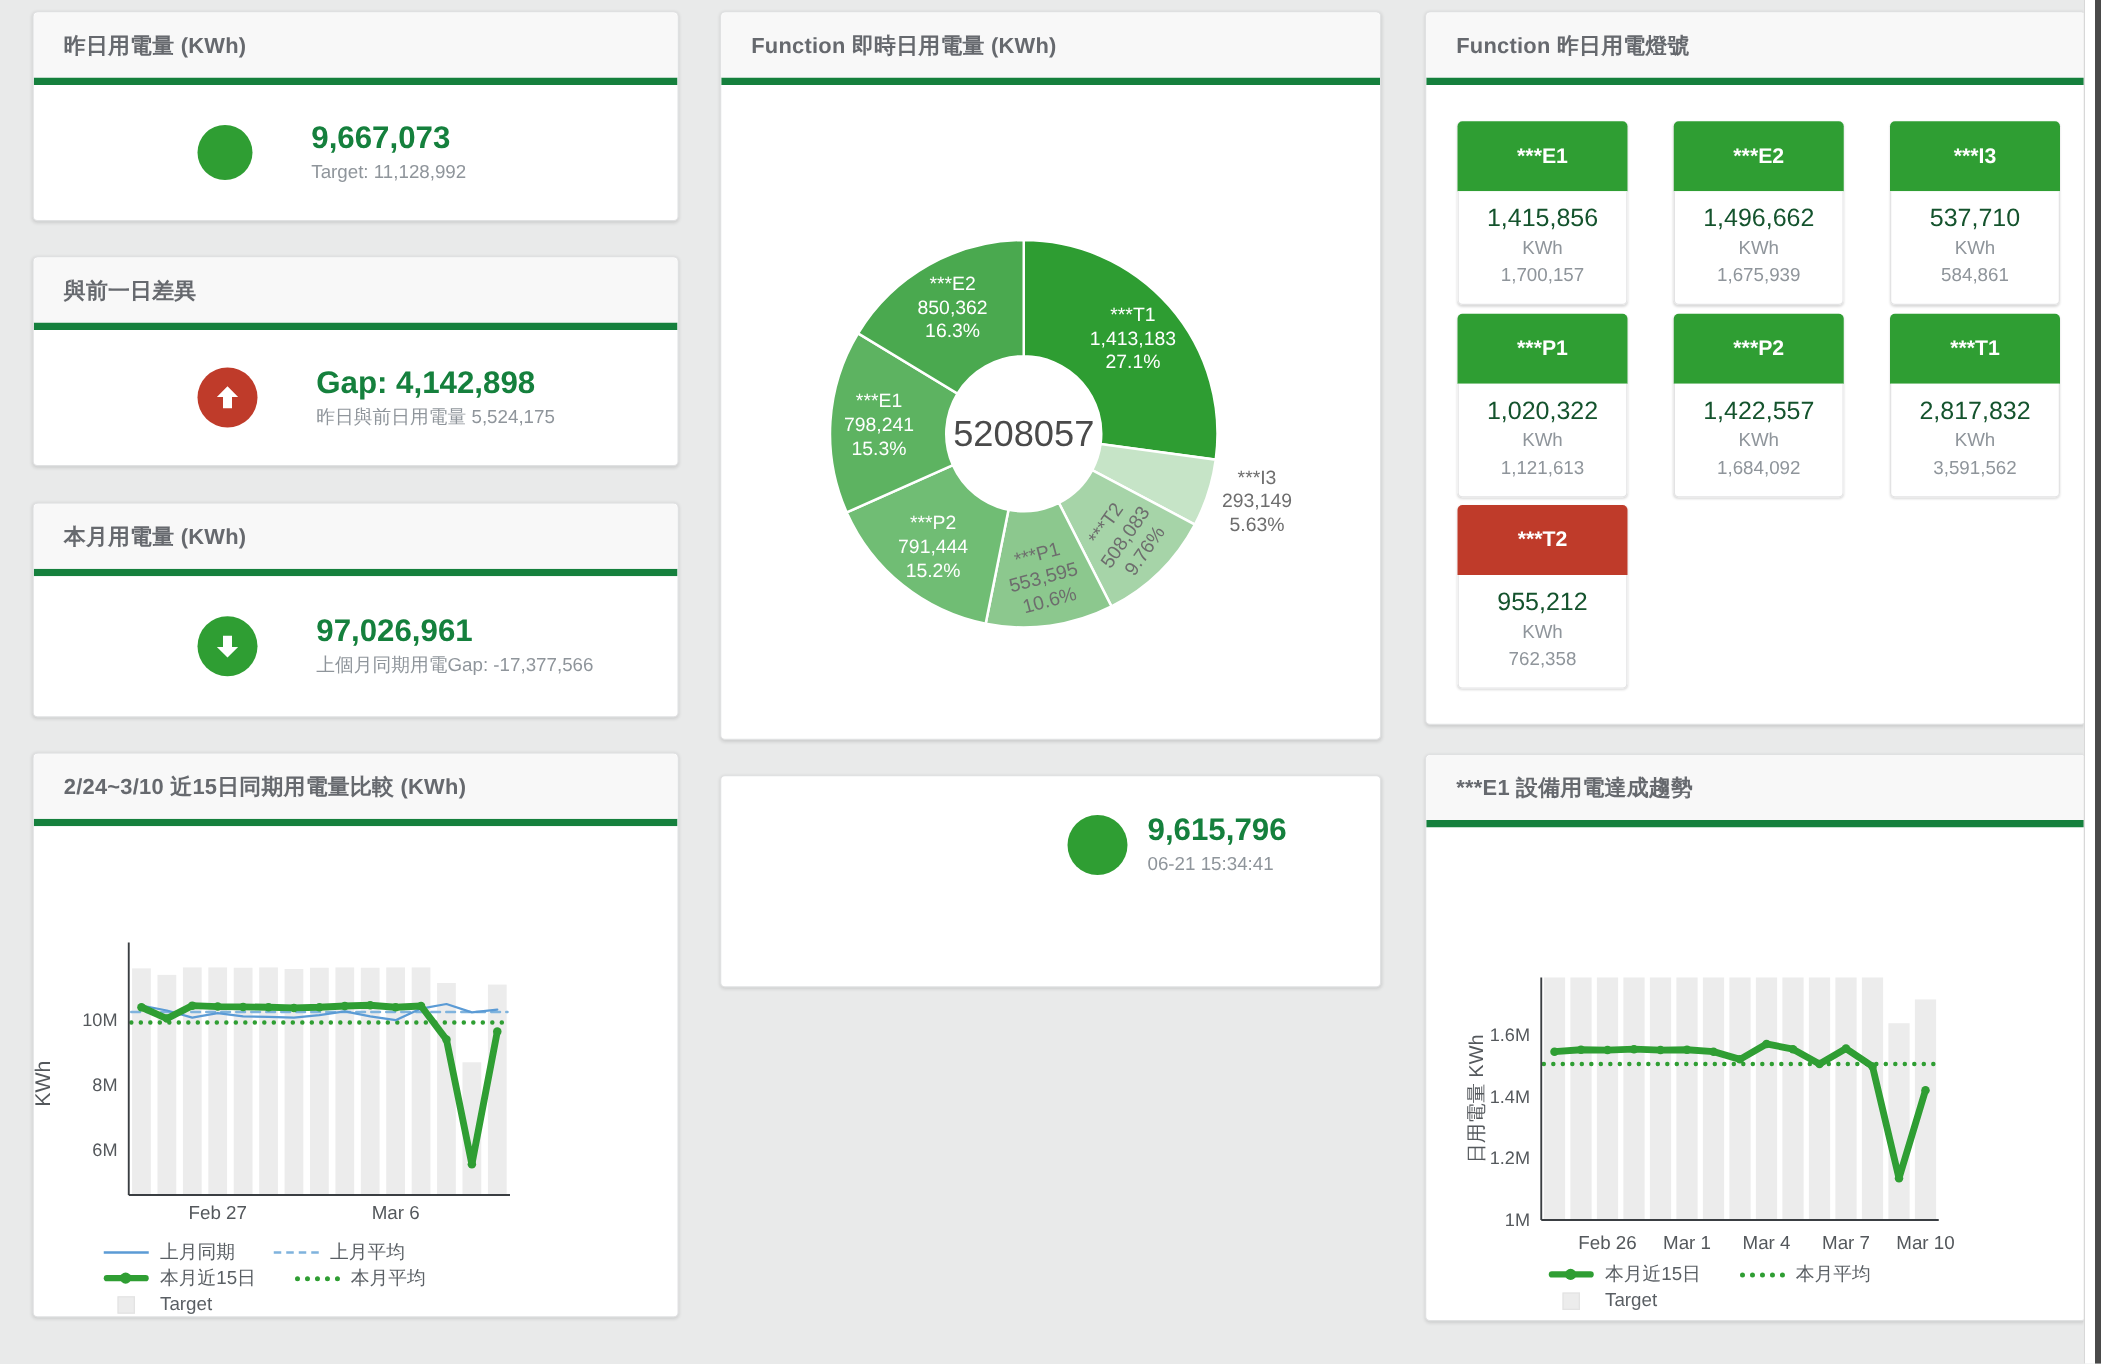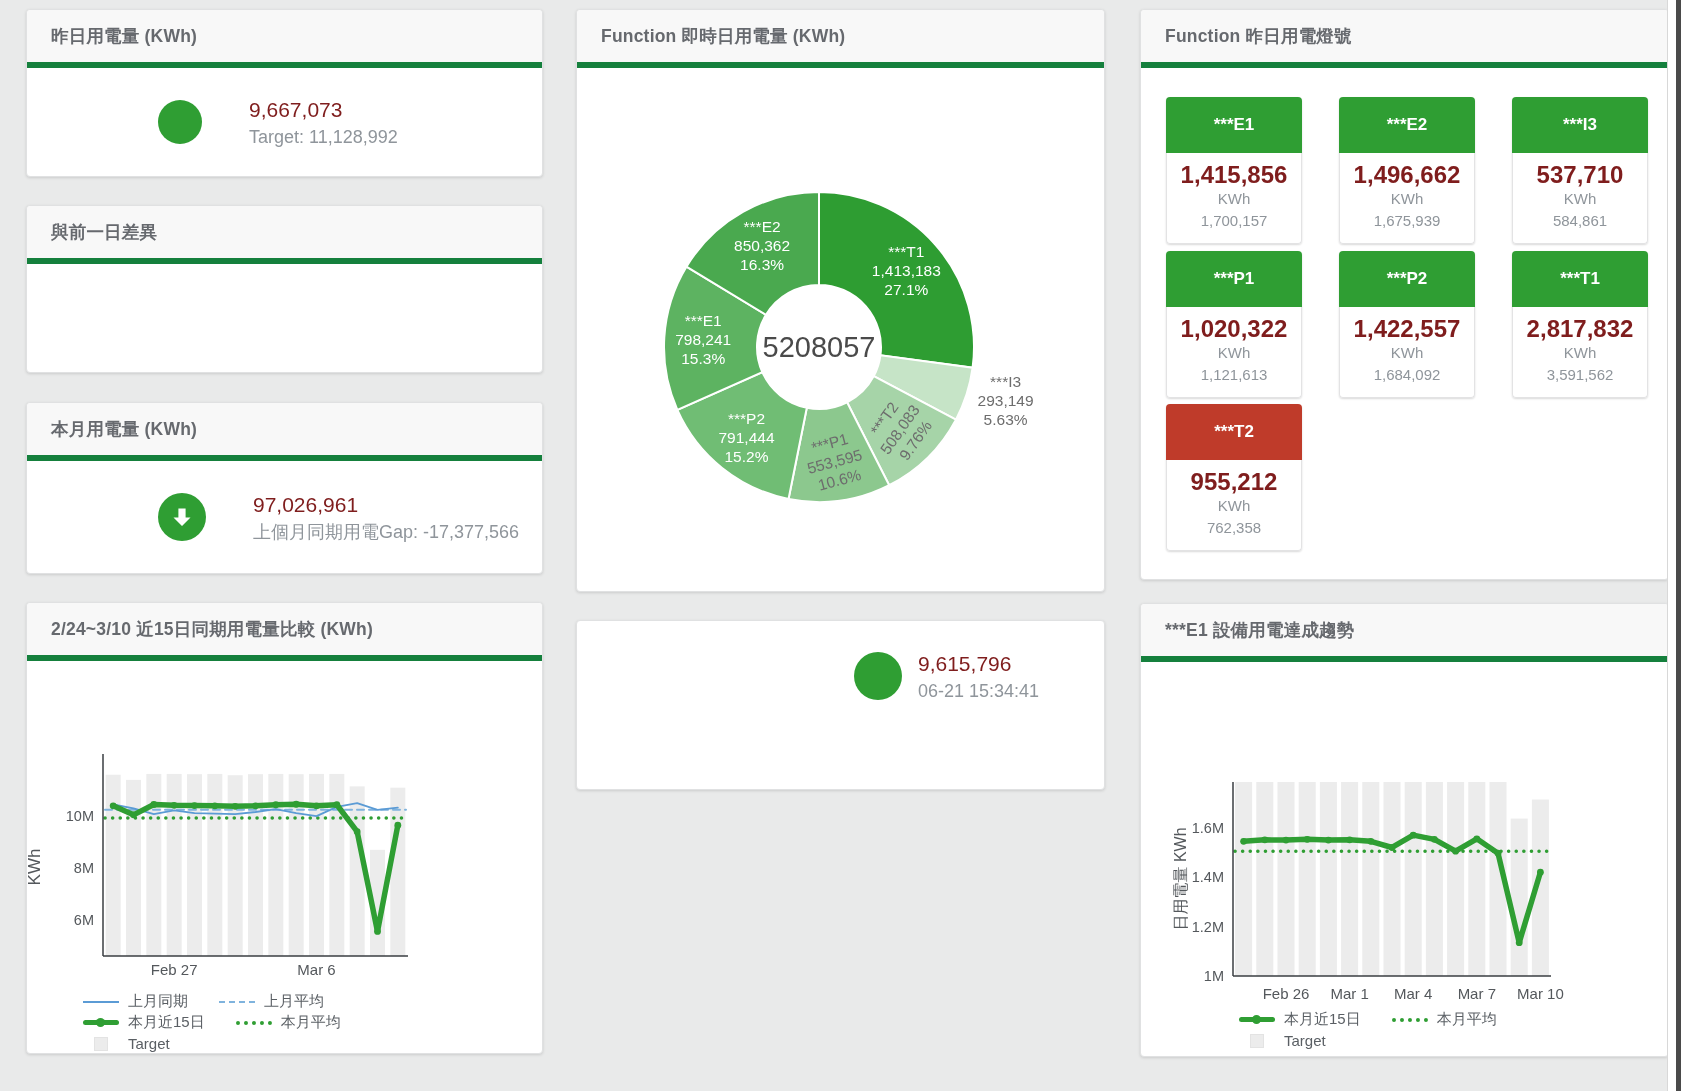--- a/index.html
+++ b/index.html
@@ -16,30 +16,30 @@
   .card-header h2{margin:0;font-size:17.5px;color:#66696e;font-weight:bold;letter-spacing:.2px;}
   
   .kpi{display:flex;align-items:center;height:calc(100% - 59px);padding-left:131px;}
   .kpi.kpi-right{padding-left:277px;}
   .icon-circle{width:44px;height:44px;border-radius:50%;flex:none;display:flex;
         align-items:center;justify-content:center;}
   .icon-circle.big{width:48px;height:48px;}
   .green-bg{background:#2f9e33;} .red-bg{background:#bf3b2a;}
   .kpi-text{margin-left:47px;}
   .kpi-right .kpi-text{margin-left:16px;}
-  .kpi-value{font-size:21px;font-weight:normal;color:#7f1d1d;line-height:30px;}
-  .kpi-sub{font-size:18px;color:#8f959b;line-height:21px;margin-top:2px;}
+  .kpi-value{font-size:25px;font-weight:bold;color:#15803d;line-height:30px;}
+  .kpi-sub{font-size:15px;color:#8f959b;line-height:21px;margin-top:2px;}
   
   .tile{position:absolute;width:136px;border-radius:4px;box-shadow:0 1px 2px rgba(0,0,0,.15);}
   .tile-head{height:56px;border-radius:4px 4px 0 0;color:#fff;font-weight:bold;font-size:17px;
         display:flex;align-items:center;justify-content:center;}
   .tile-head.green{background:#2f9e33;} .tile-head.red{background:#bf3b2a;}
   .tile-body{background:#fff;border:1px solid #e3e3e4;border-top:0;border-radius:0 0 4px 4px;
         text-align:center;padding:9px 0 11px;}
-  .tile-value{font-size:24px;font-weight:bold;color:#7f1d1d;line-height:26px;}
+  .tile-value{font-size:20px;font-weight:normal;color:#14532d;line-height:26px;}
   .tile-unit,.tile-target{font-size:15px;color:#8f959b;line-height:22px;}
   
   .chart-svg{position:absolute;left:0;top:58px;}
   svg text{font-family:"Liberation Sans","DejaVu Sans",sans-serif;}
   
   .legend{position:absolute;left:0;font-size:15px;color:#5a5f64;width:100%;box-sizing:border-box;}
   .lg-row{height:21px;display:flex;align-items:center;}
   .lg-item{display:inline-flex;align-items:center;margin-right:30px;}
   .lg-mark{display:inline-flex;width:38px;justify-content:center;align-items:center;}
   .lg-label{margin-left:8px;white-space:nowrap;}
@@ -68,20 +68,31 @@
       <div class="kpi-value">9,667,073</div>
       <div class="kpi-sub">Target: 11,128,992</div>
     </div>
   </div>
 </section>
 
 <section class="card" style="left:26px;top:205px;width:515px;height:166px">
   <header class="card-header">
     <h2>與前一日差異</h2>
   </header>
+  <div class="kpi">
+    <span class="icon-circle big red-bg">
+      <svg width="24" height="24" viewBox="0 0 24 24">
+        <path d="M12 3 L20.5 11.5 H15.6 V20.5 H8.4 V11.5 H3.5 Z" fill="#ffffff"></path>
+      </svg>
+    </span>
+    <div class="kpi-text">
+      <div class="kpi-value">Gap: 4,142,898</div>
+      <div class="kpi-sub">昨日與前日用電量 5,524,175</div>
+    </div>
+  </div>
 </section>
 
 <section class="card" style="left:26px;top:402px;width:515px;height:170px">
   <header class="card-header">
     <h2>本月用電量 (KWh)</h2>
   </header>
   <div class="kpi">
     <span class="icon-circle big green-bg">
       <svg width="24" height="24" viewBox="0 0 24 24">
         <path d="M12 21 L3.5 12.5 H8.4 V3.5 H15.6 V12.5 H20.5 Z" fill="#ffffff"></path>

